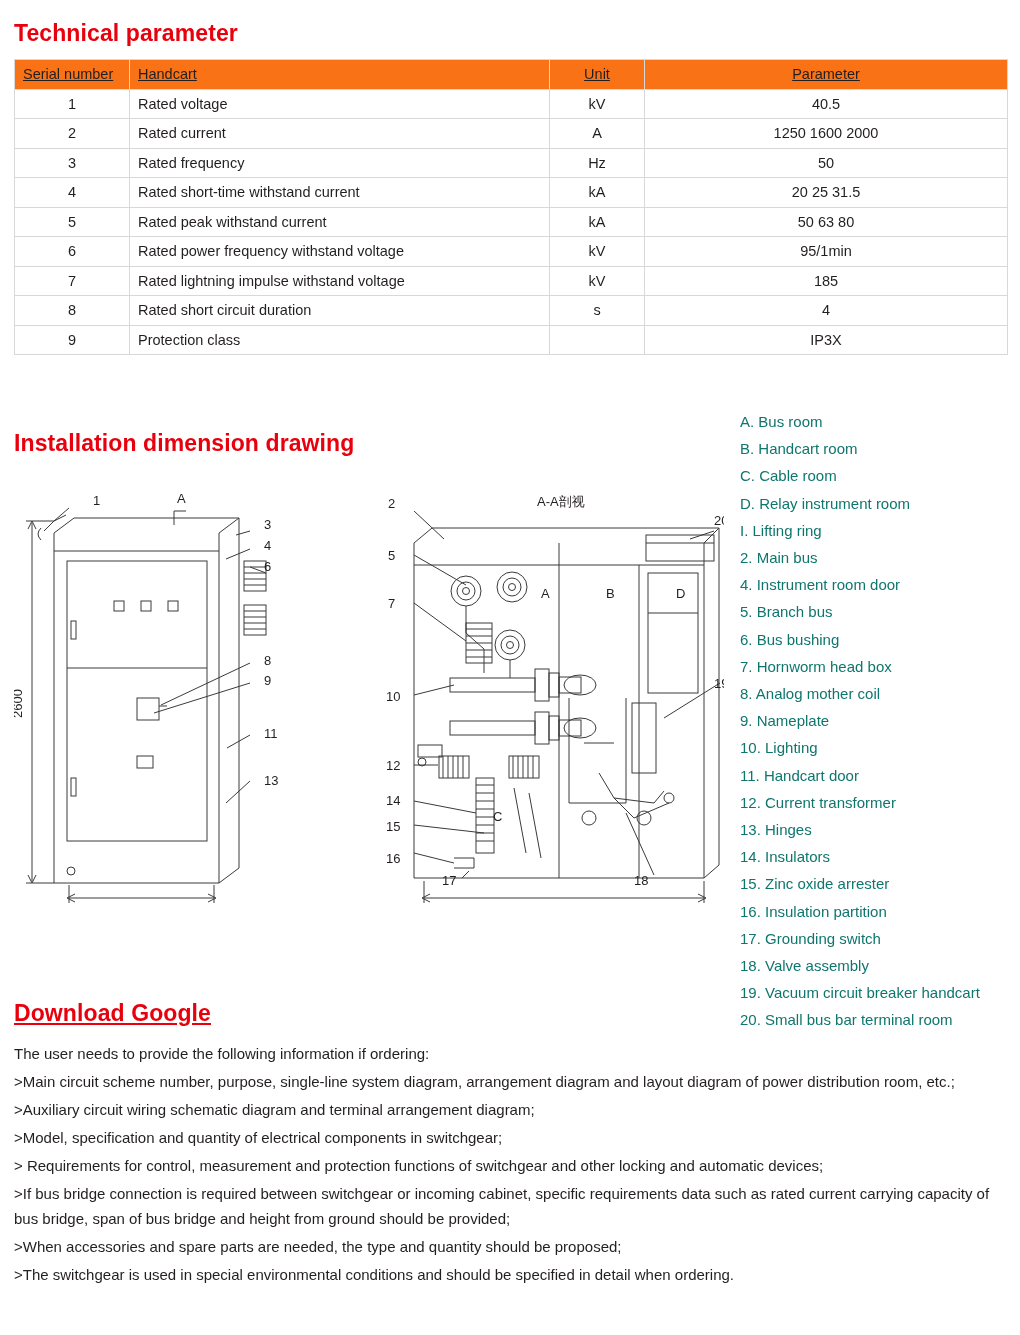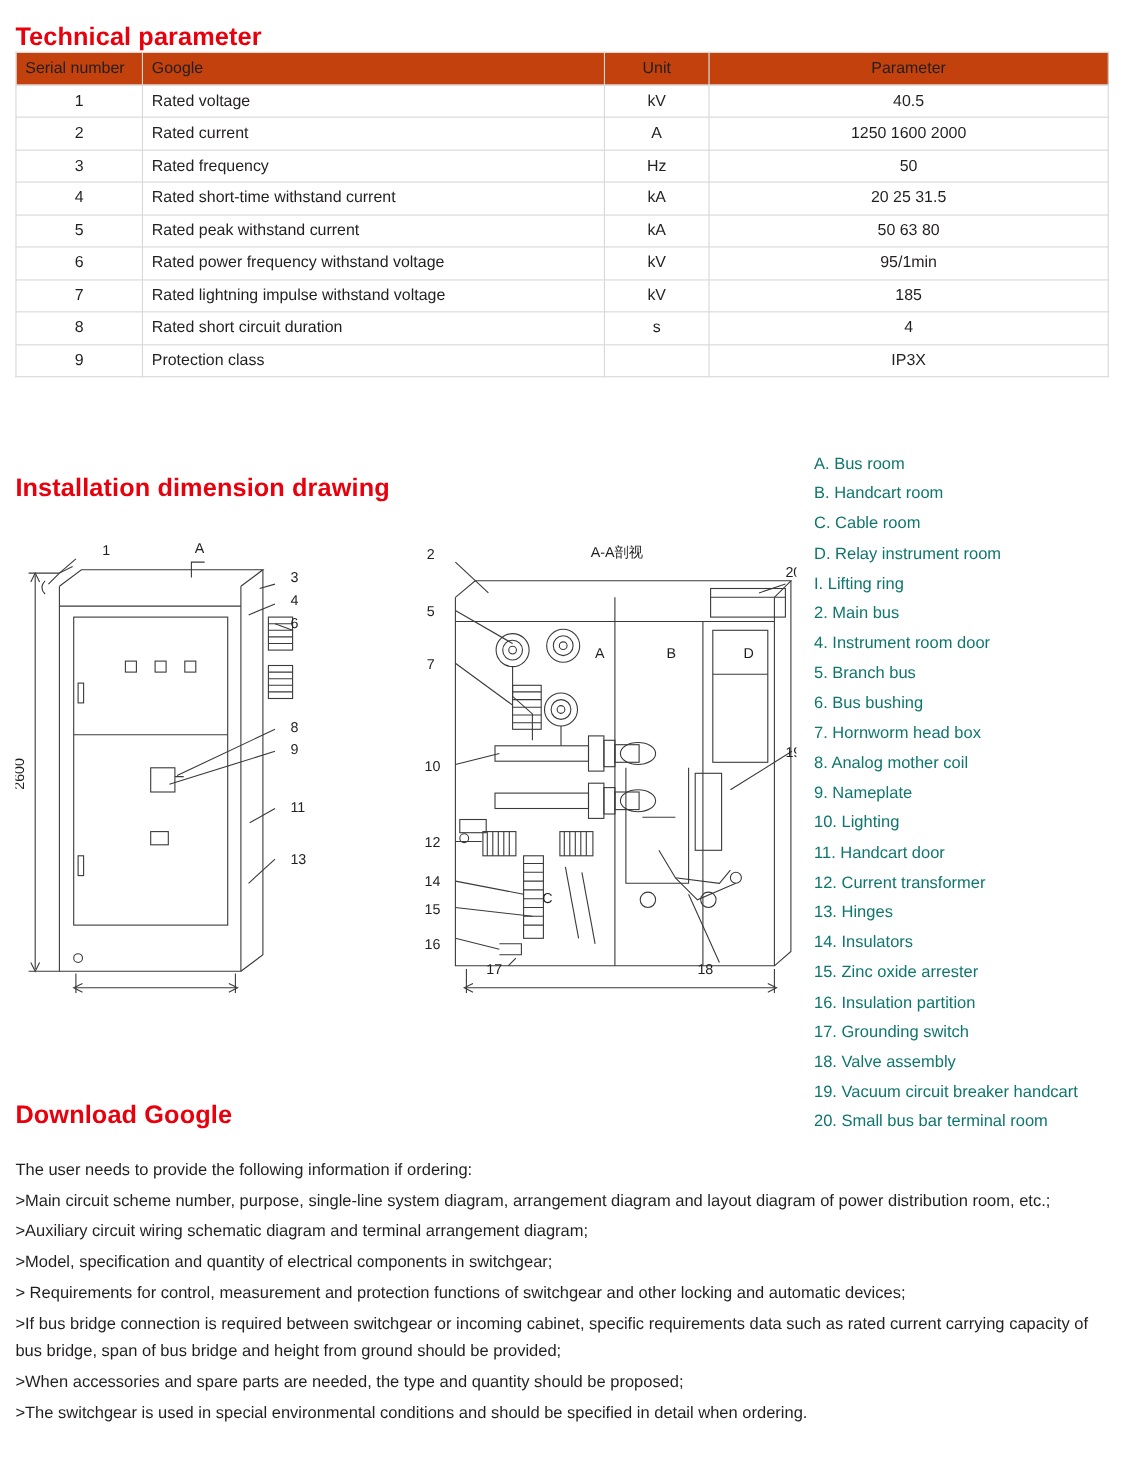--- a/index.html
+++ b/index.html
@@ -15,36 +15,37 @@
   h2.section-title {
     color: #e8000d;
     font-size: 23px;
     font-weight: bold;
     margin: 0;
     letter-spacing: 0.1px;
   }
 
   
   .tp-wrap { position: absolute; left: 14px; top: 20px; width: 994px; }
-  h2#tp-title { }
+  h2#tp-title { margin-bottom: 12px; }
   table.tp {
     border-collapse: collapse;
     width: 994px;
     font-size: 14.5px;
   }
   table.tp th, table.tp td {
     border: 1px solid #d8d8d8;
     height: 29.5px;
     padding: 0 8px;
     font-weight: normal;
     color: #231f20;
   }
   table.tp thead th {
-    background: #c2410c;
+    background: #f97316;
     text-align: center;
+    text-decoration: underline;
   }
   table.tp thead th.left { text-align: left; }
   table.tp td.c0 { width: 115px; text-align: center; }
   table.tp td.c1 { width: 420px; text-align: left; }
   table.tp td.c2 { width: 95px; text-align: center; }
   table.tp td.c3 { text-align: center; }
   table.tp tbody tr td { background: #ffffff; }
 
   
   .idd-wrap { position: absolute; left: 14px; top: 430px; width: 700px; }
@@ -58,39 +59,39 @@
     left: 740px; top: 408px;
     width: 280px;
     font-size: 15px;
     line-height: 27.2px;
     color: #0f766e;
   }
   .legend div { white-space: nowrap; }
 
   
   .dl-wrap { position: absolute; left: 14px; top: 1000px; width: 1000px; }
-  h2#dl-title { margin-bottom: 24px; }
+  h2#dl-title { margin-bottom: 14px; text-decoration: underline; }
   .dl-body { font-size: 15px; line-height: 25px; color: #231f20; }
   .dl-body p { margin: 0 0 3px 0; }
 
   
   svg text { font-family: "Liberation Sans", sans-serif; fill: #231f20; }
 </style>
 </head>
 <body>
 
 <div class="page">
 
   <div class="tp-wrap">
     <h2 class="section-title" id="tp-title">Technical parameter</h2>
     <table class="tp">
       <thead>
         <tr>
           <th class="left" style="width:115px">Serial number</th>
-          <th class="left" style="width:420px">Google</th>
+          <th class="left" style="width:420px">Handcart</th>
           <th style="width:95px">Unit</th>
           <th>Parameter</th>
         </tr>
       </thead>
       <tbody>
         <tr>
           <td class="c0">1</td>
           <td class="c1">Rated voltage</td>
           <td class="c2">kV</td>
           <td class="c3">40.5</td>

